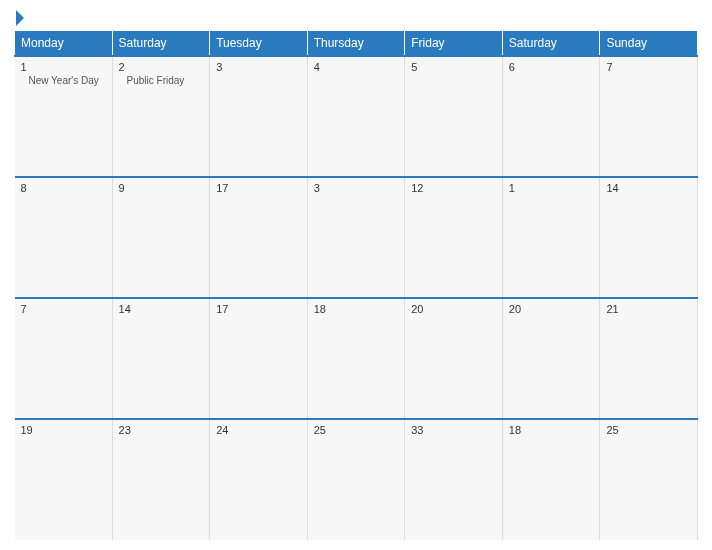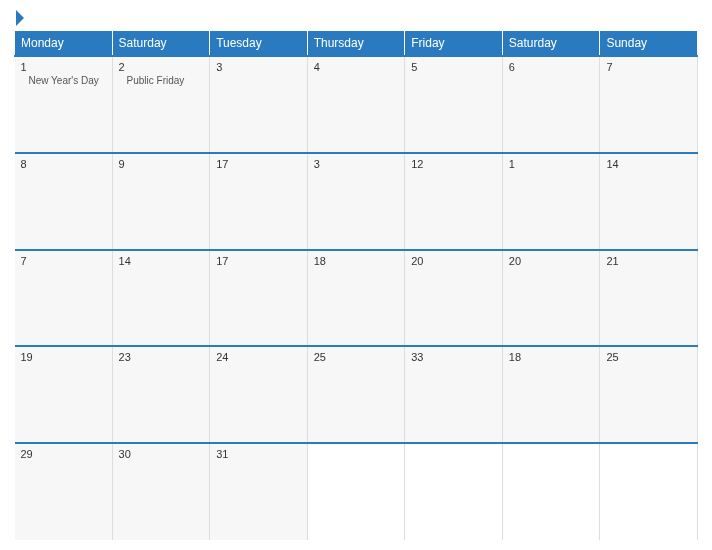--- a/index.html
+++ b/index.html
@@ -233,30 +233,15 @@
           <td>
             <span class="day-num">33</span>
           </td>
           <td>
             <span class="day-num">18</span>
           </td>
           <td>
             <span class="day-num">25</span>
           </td>
         </tr>
-        <tr class="last-row">
-          <td>
-            <span class="day-num">29</span>
-          </td>
-          <td>
-            <span class="day-num">30</span>
-          </td>
-          <td>
-            <span class="day-num">31</span>
-          </td>
-          <td class="empty"></td>
-          <td class="empty"></td>
-          <td class="empty"></td>
-          <td class="empty"></td>
-        </tr>
       </tbody>
   </table>
 </div>
 
 </body></html>

